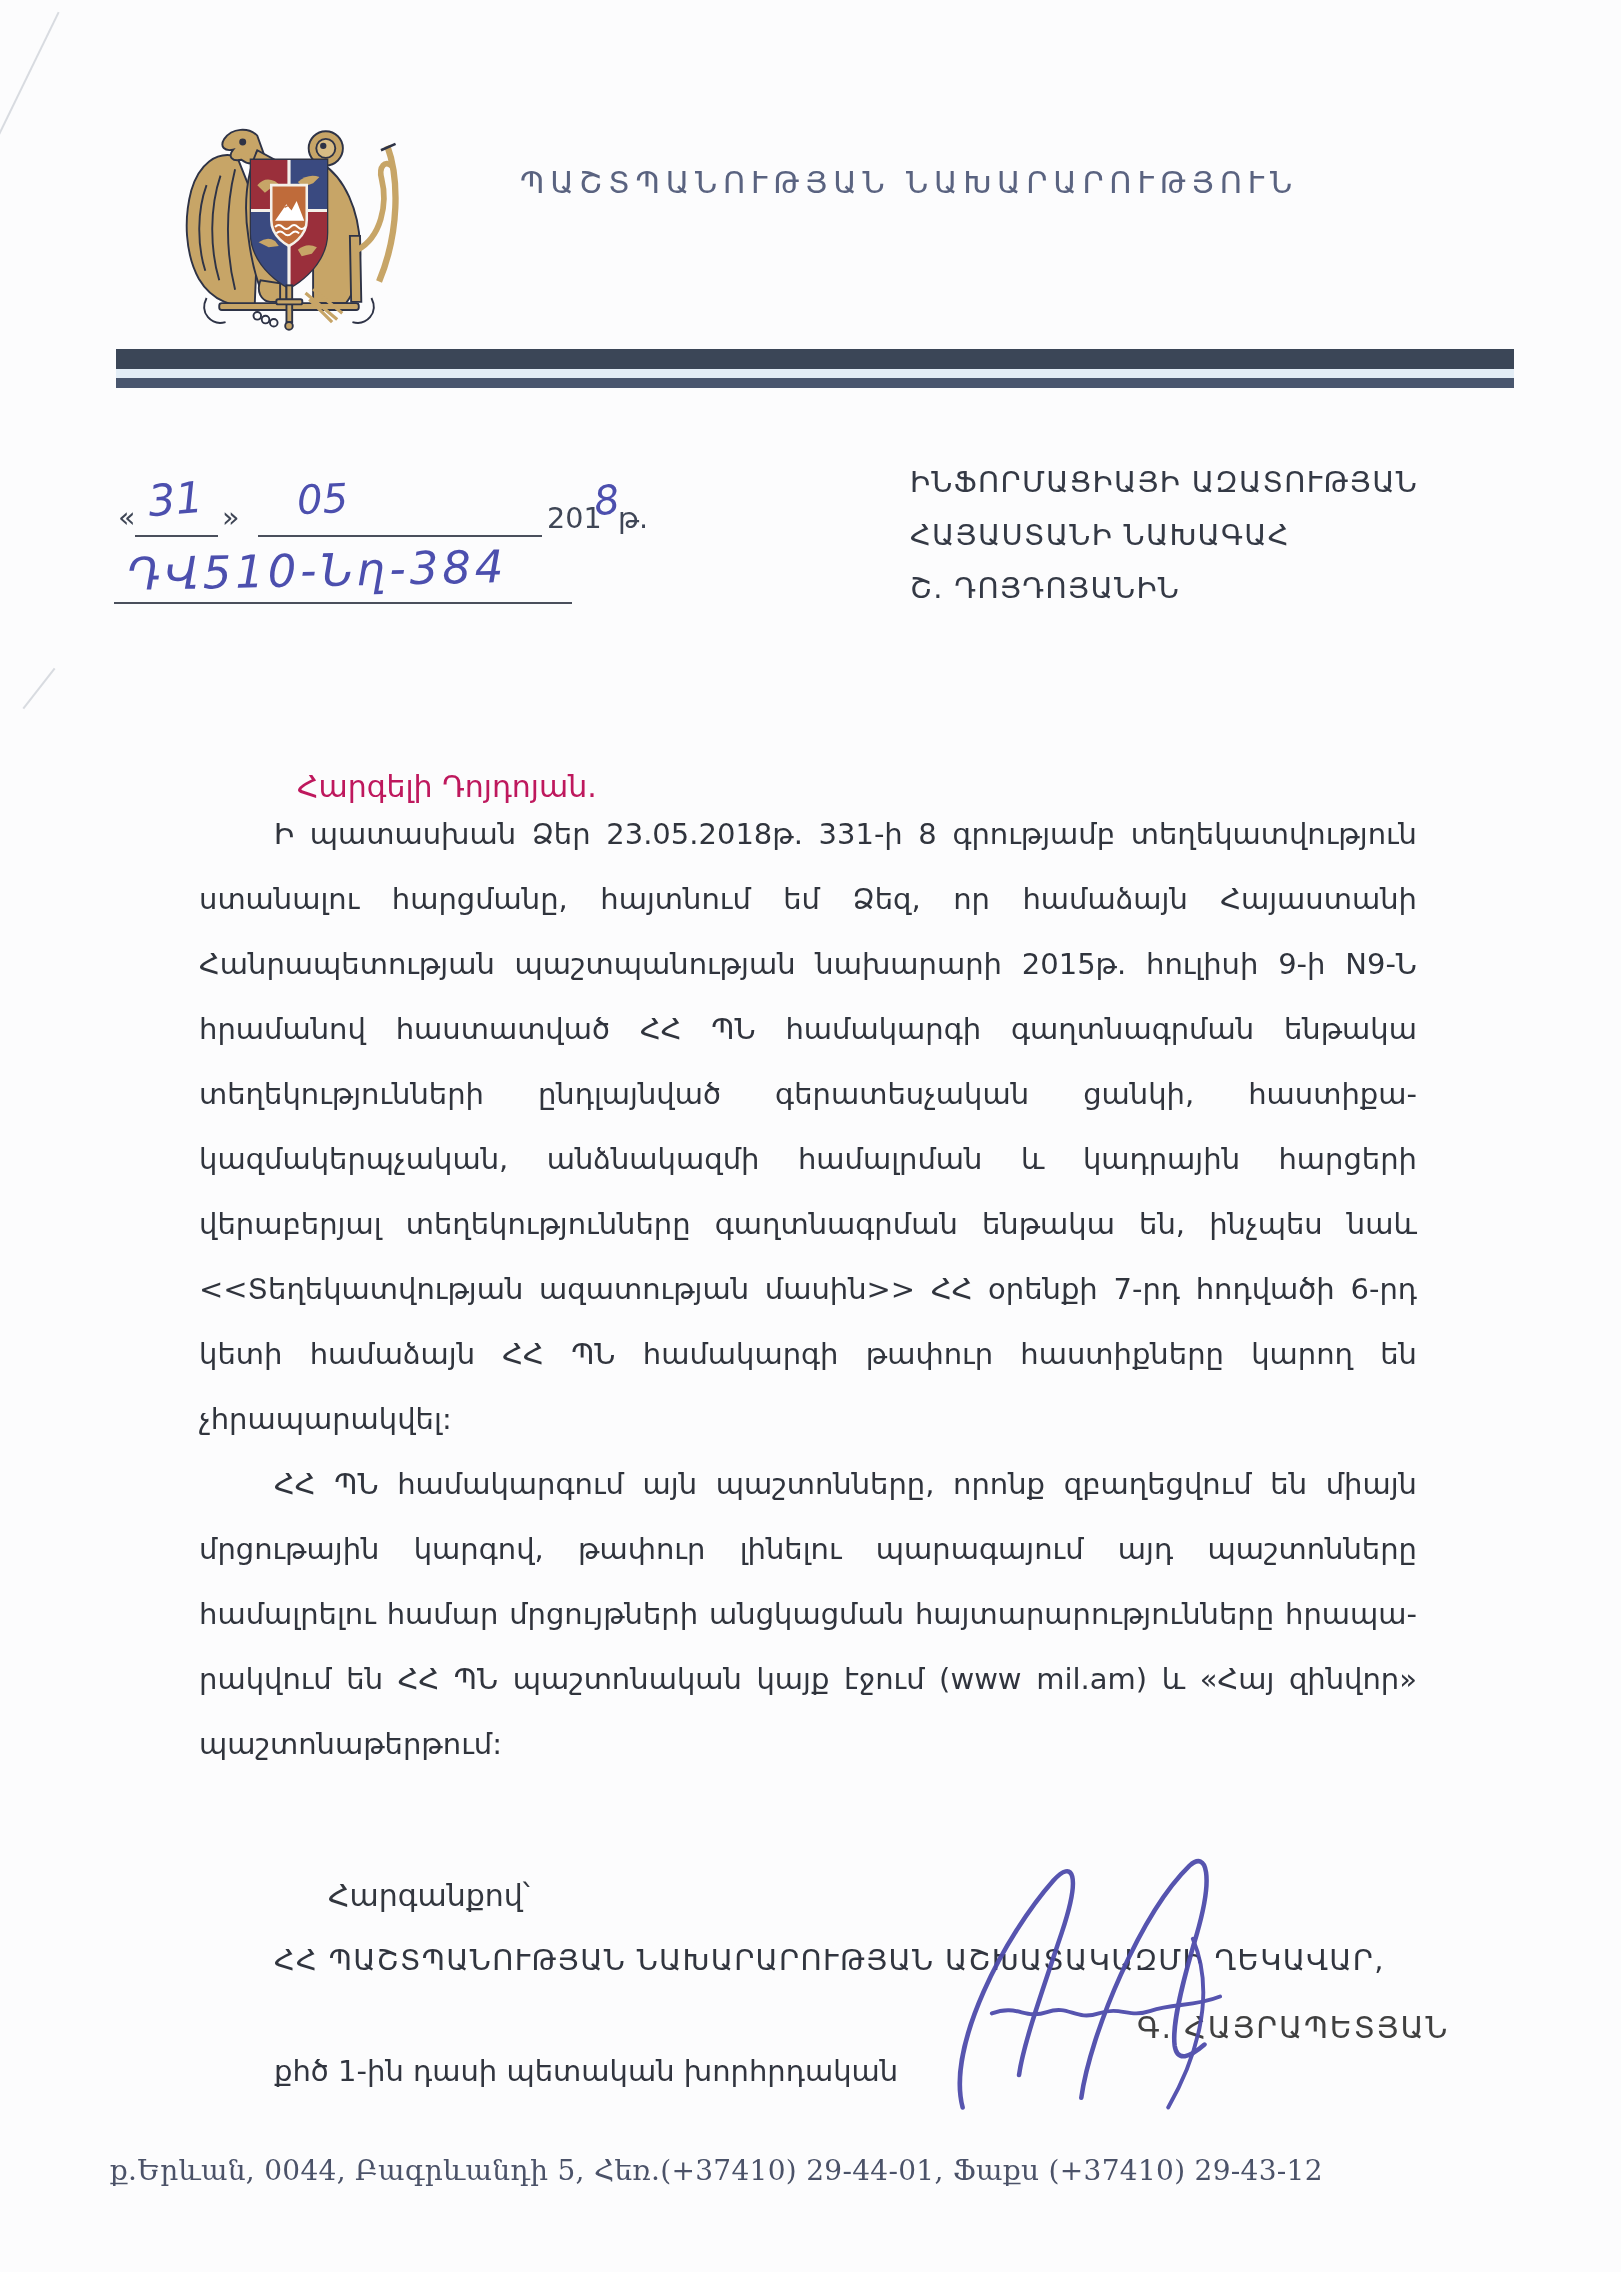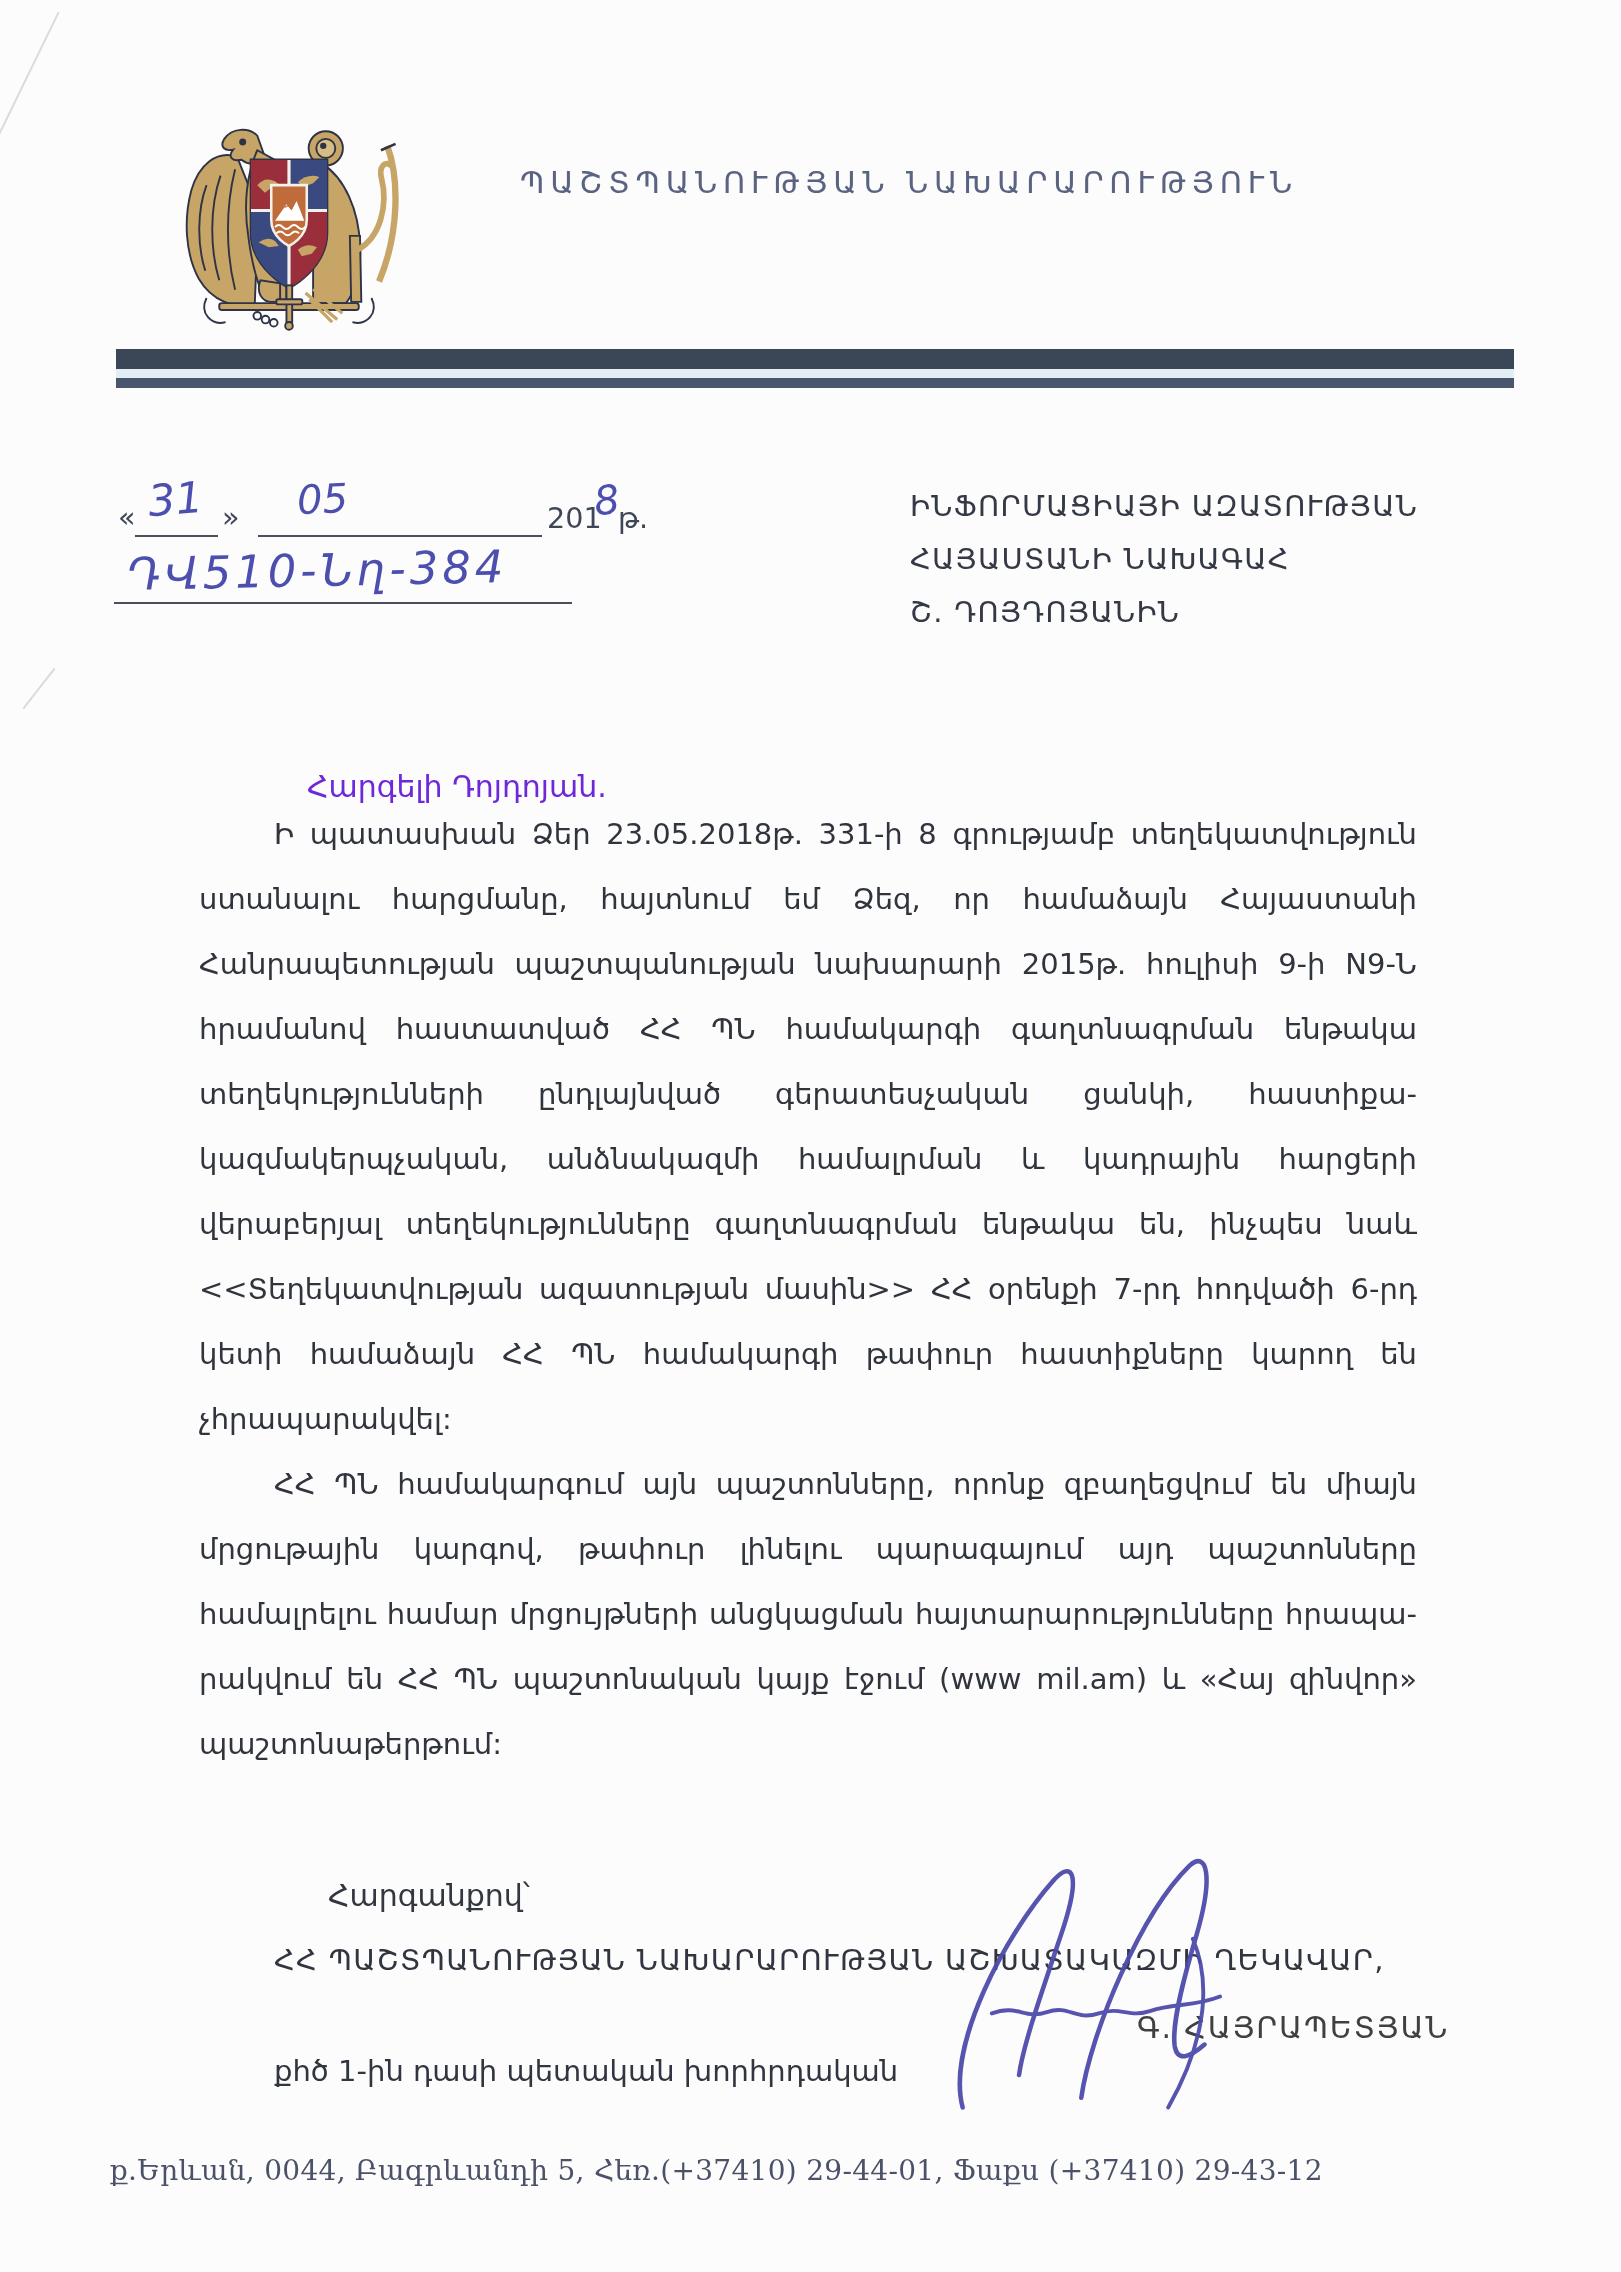--- a/index.html
+++ b/index.html
@@ -18,24 +18,24 @@
   .bar2{left:116px;top:378px;width:1398px;height:9.7px;background:#49566e;}
   
   .printed{color:#3f4656;font-size:28.6px;}
   .rule{background:#4a4f5c;height:1.9px;}
   .ink{color:#4c4fae;font-style:italic;font-weight:500;}
   .day{font-size:43px;transform:rotate(-5deg);}
   .month{font-size:40px;transform:rotate(-3deg);}
   .ydigit{font-size:40px;transform:rotate(-7deg);}
   .refnum{font-size:45px;letter-spacing:3.9px;transform:rotate(-1.2deg);white-space:nowrap;}
   
-  .recipient{left:910px;top:480px;width:610px;font-size:29px;line-height:53px;
+  .recipient{left:910px;top:456px;width:610px;font-size:29px;line-height:53px;
     color:#343945;letter-spacing:1.3px;}
   
-  .salutation{left:307px;top:769px;font-size:30px;color:#6d28d9;}
+  .salutation{left:297px;top:769px;font-size:30px;color:#be185d;}
   .body-block{left:199px;top:817px;width:1218px;font-size:29px;color:#30343d;}
   .bline{height:65px;text-align:justify;text-align-last:justify;overflow:visible;}
   .bline.pend{text-align-last:left;}
   .bline.indent{text-indent:75px;}
   
   .closing{left:328px;top:1878px;font-size:30px;color:#33373f;}
   .sig-title{left:274px;top:1943px;width:1233px;font-size:29px;letter-spacing:1.3px;color:#31353f;white-space:nowrap;}
   .sig-rank{left:274px;top:2010px;font-size:29px;color:#31353f;margin-top:44px;}
   .sig-name{left:1137px;top:2010px;font-size:30px;letter-spacing:1.9px;color:#404040;}
   

